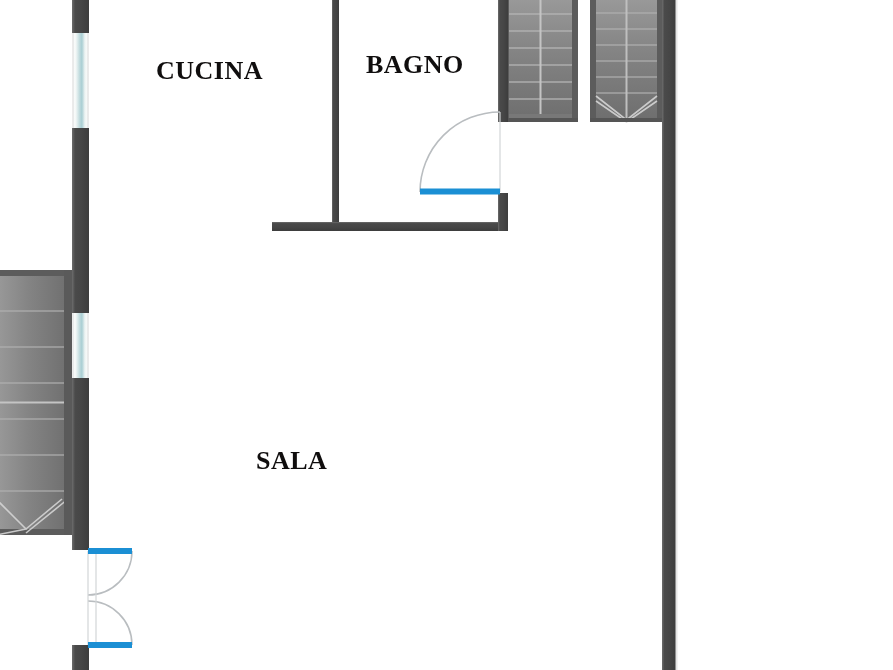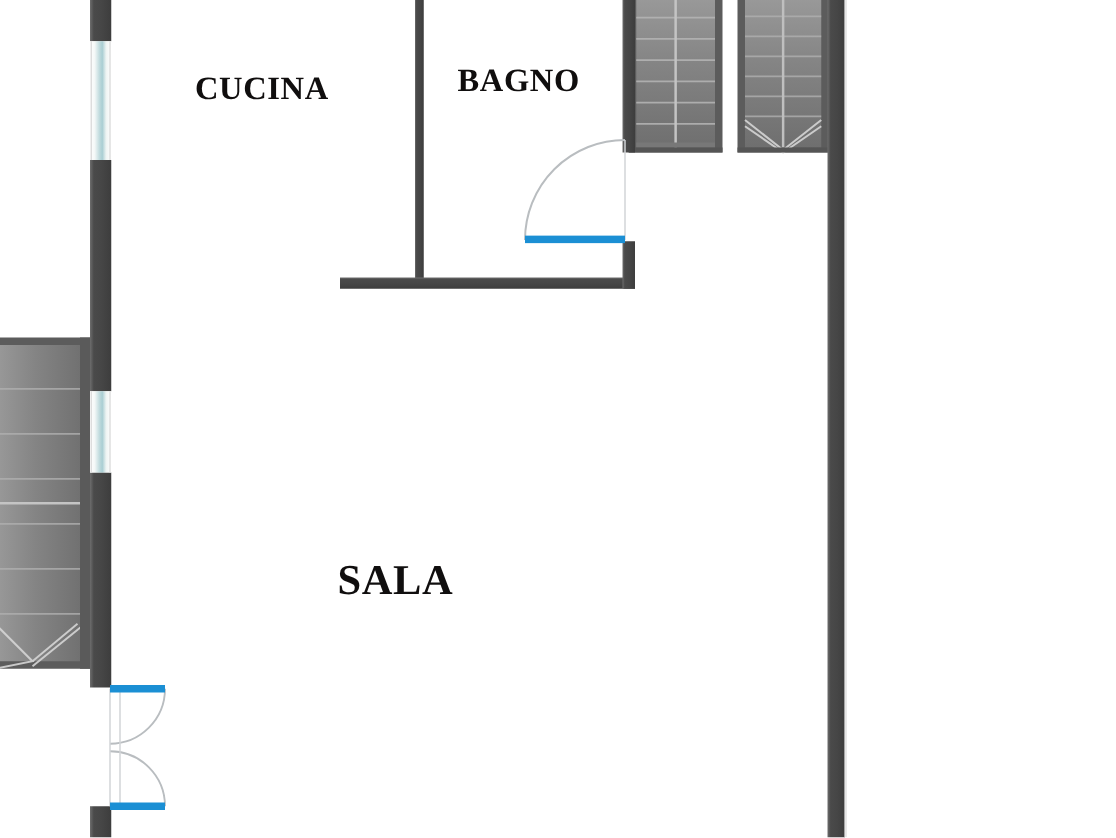--- a/index.html
+++ b/index.html
@@ -37,23 +37,23 @@
     left: 156px;
     top: 56px;
     font-size: 26px;
   }
   #label-bagno {
     left: 366px;
     top: 50px;
     font-size: 26px;
   }
   #label-sala {
-    left: 270px;
+    left: 256px;
     top: 446px;
-    font-size: 34px;
+    font-size: 26px;
   }
 </style>
 </head>
 <body>
 
 <div id="plan">
 
   <svg width="893" height="670" viewBox="0 0 893 670" xmlns="http://www.w3.org/2000/svg">
     <defs>
       <linearGradient id="wallGradV" x1="0" y1="0" x2="1" y2="0">

